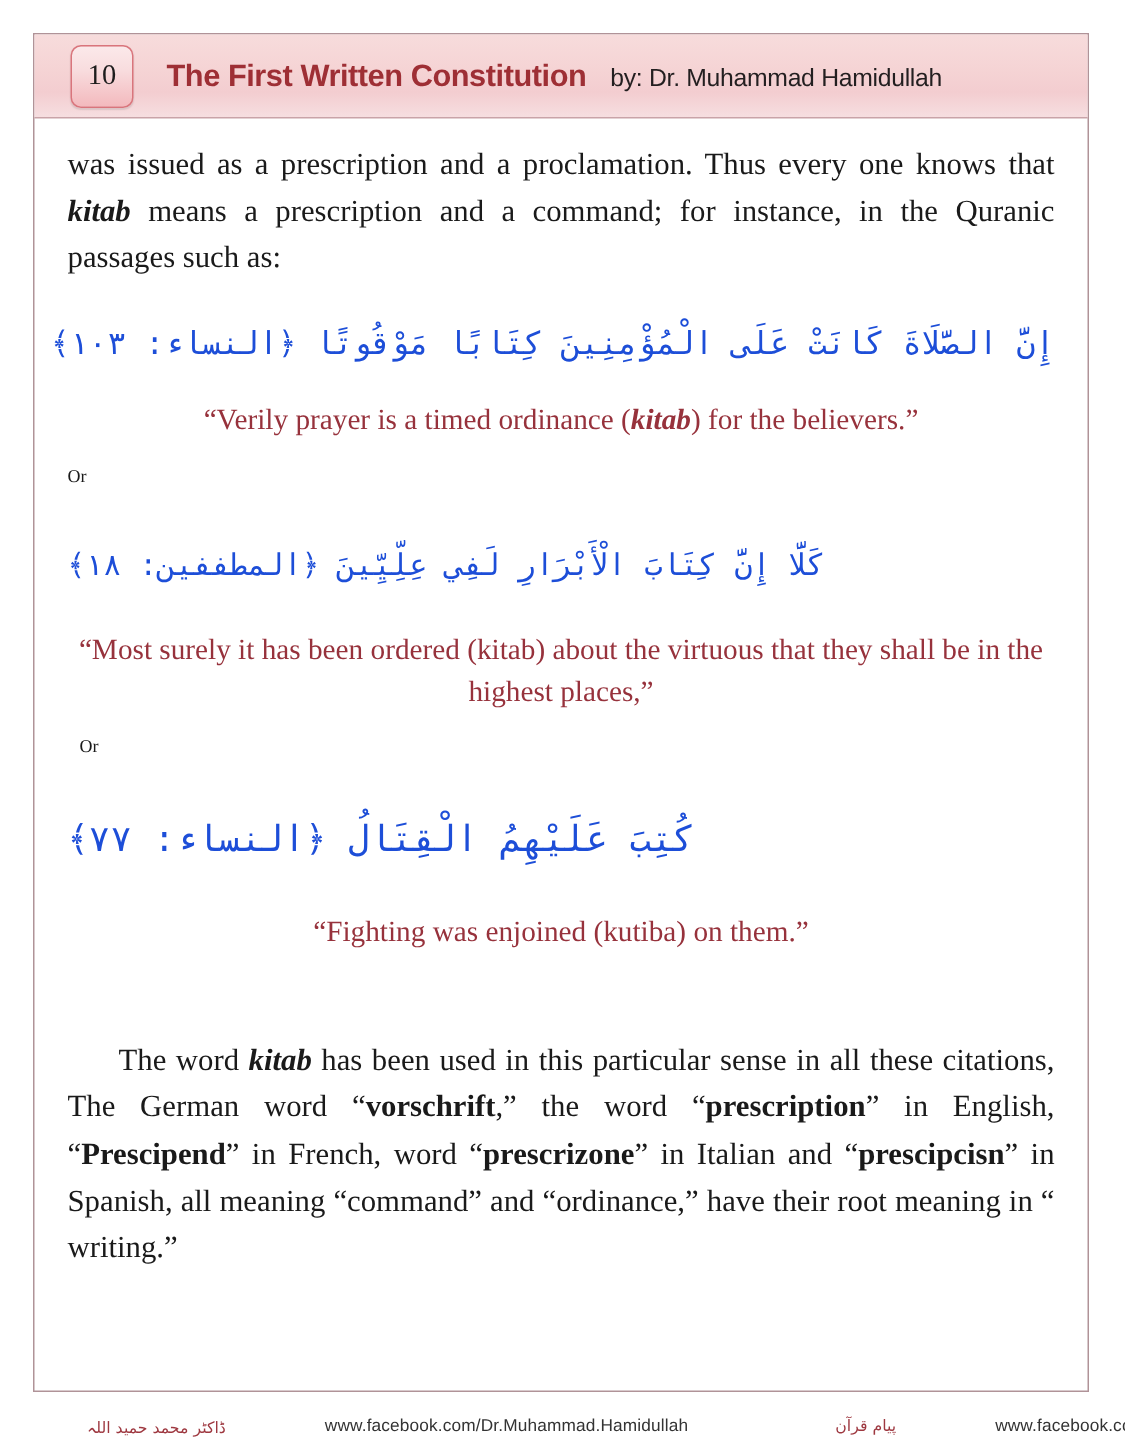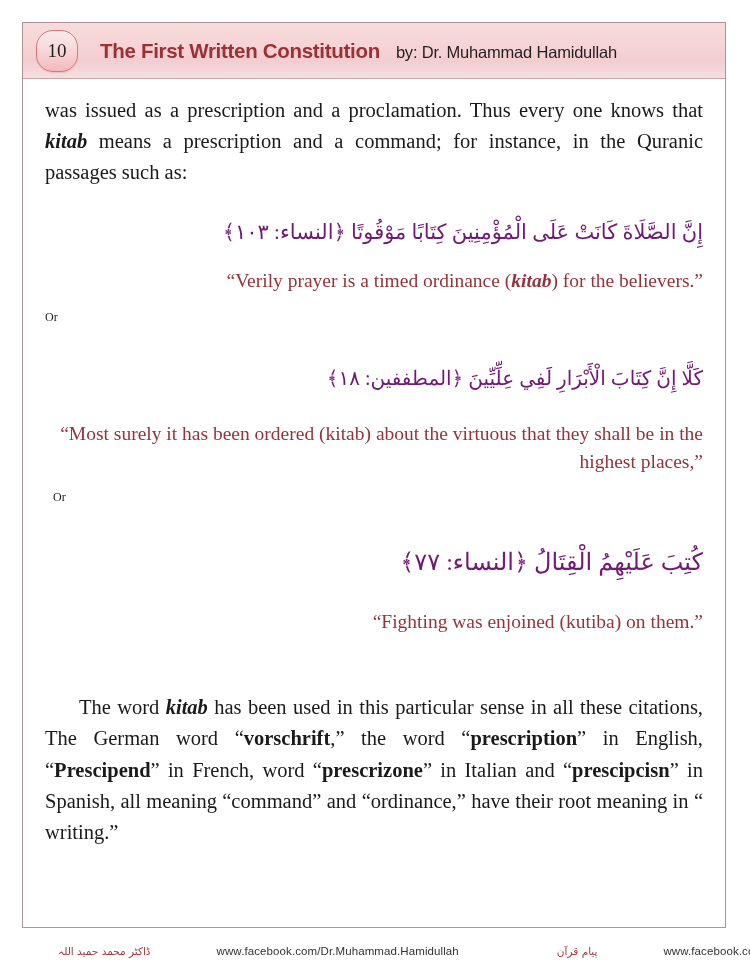--- a/index.html
+++ b/index.html
@@ -37,23 +37,23 @@
                 #f3cdd0 70%,
                 #f6dee0 100%);
     border-bottom: 1px solid #c9a3a8;
     display: flex;
     align-items: center;
     overflow: hidden;
   }
   .pagenum-box {
     width: 40px;
     height: 40px;
-    margin-left: 13px;
+    margin-left: 24px;
     border: 1px solid #d9757c;
-    border-radius: 17px;
+    border-radius: 7px;
     background: linear-gradient(to bottom,
                 #fbe9ea 0%,
                 #f8dcde 40%,
                 #f3b9bd 100%);
     display: flex;
     align-items: center;
     justify-content: center;
     box-shadow: 0 1px 1px rgba(0,0,0,0.10);
     flex: 0 0 auto;
   }
@@ -98,36 +98,36 @@
     text-align: justify;
     text-justify: inter-word;
     hyphens: none;
   }
   p.body-text.indent { text-indent: 34px; }
 
   b.kw { font-weight: bold; font-style: italic; }
   b.kwb { font-weight: bold; font-style: normal; }
 
   .arabic {
-    font-family: Liberation Serif, serif;
+    font-family: Liberation Mono, monospace;
     direction: rtl;
-    text-align: right;
-    color: #701a75;
+    text-align: left;
+    color: #1d4ed8;
     line-height: 1.95;
     white-space: nowrap;
   }
   .arabic.v1 { font-size: 21px; margin: 24px 0 0 0; }
   .arabic.v2 { font-size: 20px; margin: 0; }
   .arabic.v3 { font-size: 24px; margin: 0; }
 
   .translation {
     color: #97323c;
     font-size: 19.5px;
     line-height: 1.45;
-    text-align: right;
+    text-align: center;
     margin: 0;
   }
 
   .or-label {
     font-size: 12px;
     color: #1a1a1a;
     margin: 0;
   }
 
   .spacer-sm { height: 14px; }

